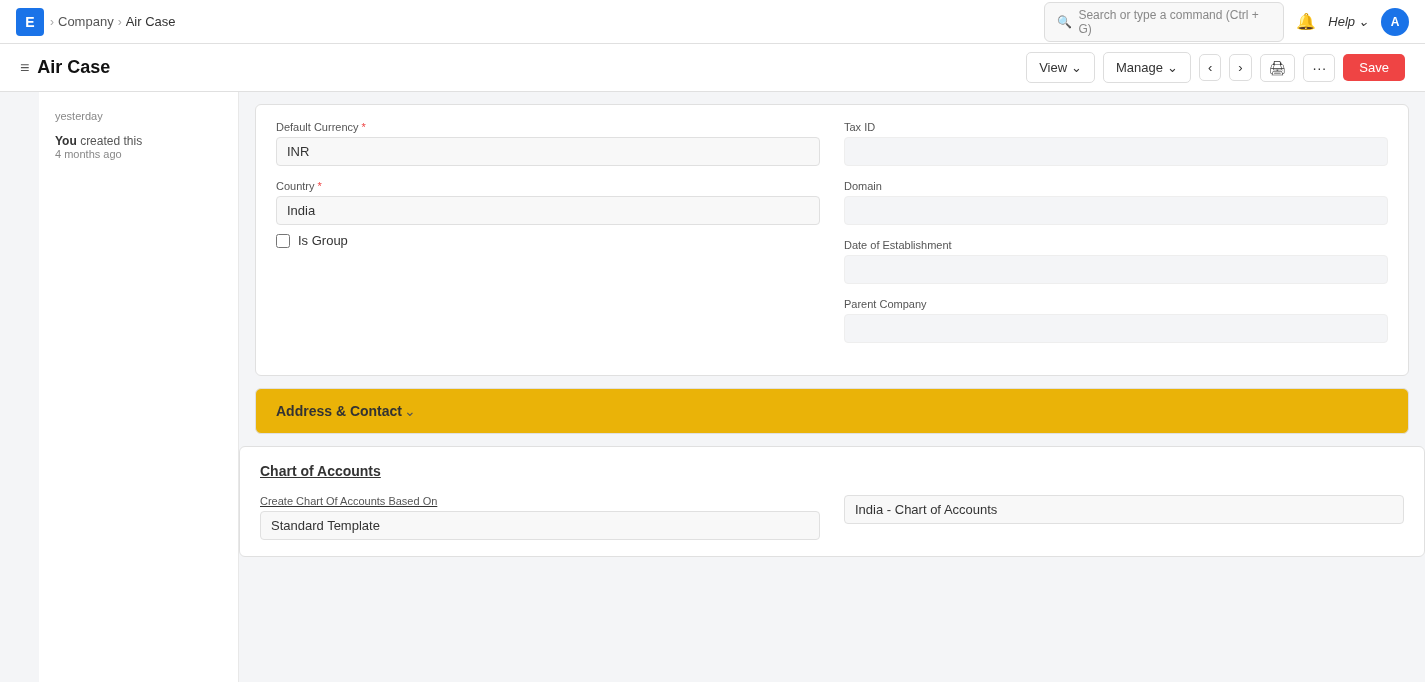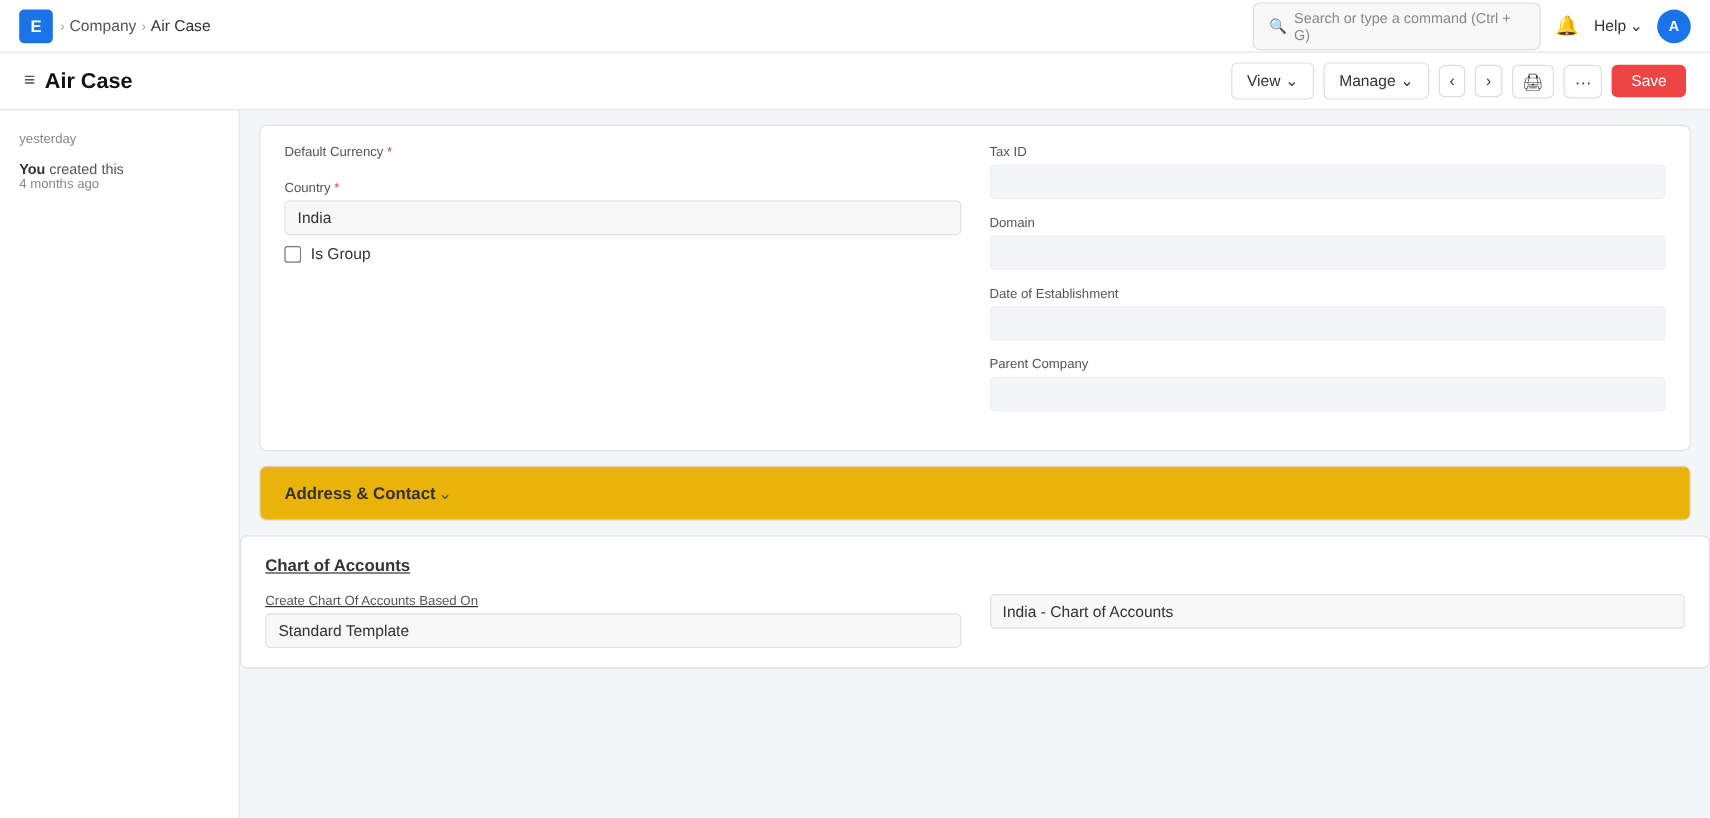--- a/index.html
+++ b/index.html
@@ -18,21 +18,21 @@
     .nav-breadcrumb { display: flex; align-items: center; gap: 4px; color: #555; font-size: 13px; }
     .nav-breadcrumb .current { color: #333; }
     .nav-right { display: flex; align-items: center; gap: 12px; }
     .search-bar {
       display: flex; align-items: center; gap: 6px; border: 1px solid #ddd; border-radius: 6px;
       padding: 5px 12px; background: #f8f8f8; color: #888; font-size: 12px; width: 240px;
     }
     .bell-btn { background: none; border: none; cursor: pointer; font-size: 16px; color: #555; }
     .help-btn {
       background: none; border: none; cursor: pointer; font-size: 13px; color: #333;
-      display: flex; align-items: center; gap: 3px;
+      display: flex; align-items: center; gap: 3px; font-style: italic;
     }
     .avatar {
       width: 28px; height: 28px; border-radius: 50%; background: #1a73e8;
       display: flex; align-items: center; justify-content: center; color: #fff; font-size: 12px; font-weight: bold;
     }
 
     
     .page-header {
       display: flex; align-items: center; justify-content: space-between;
       background: #fff; border-bottom: 1px solid #e0e0e0; padding: 0 20px; height: 48px;
@@ -47,21 +47,21 @@
     }
     .btn-nav {
       border: 1px solid #ddd; background: #fff; border-radius: 5px; padding: 5px 8px;
       cursor: pointer; font-size: 13px; color: #333;
     }
     .btn-print { border: 1px solid #ddd; background: #fff; border-radius: 5px; padding: 5px 8px; cursor: pointer; font-size: 14px; color: #333; }
     .btn-more { border: 1px solid #ddd; background: #fff; border-radius: 5px; padding: 5px 8px; cursor: pointer; font-size: 14px; color: #333; }
     .btn-save { background: #ef4444; color: #fff; border: none; border-radius: 5px; padding: 6px 16px; cursor: pointer; font-size: 13px; font-weight: 500; }
 
     
-    .main-layout { display: flex; height: calc(682px - 92px); overflow: hidden; }
+    .main-layout { display: flex; height: calc(682px - 92px); overflow: hidden; padding-left: 39px; }
 
     
     .sidebar { width: 200px; min-width: 200px; background: #fff; border-right: 1px solid #e8e8e8; padding: 12px 0; overflow-y: auto; }
     .sidebar-entry { padding: 6px 16px; }
     .sidebar-timestamp { font-size: 11px; color: #888; }
     .sidebar-created { font-size: 12px; color: #555; }
     .sidebar-created strong { color: #333; font-weight: 600; }
 
     
     .content { flex: 1; overflow-y: auto; padding: 0; background: #f4f5f7; }
@@ -176,20 +176,21 @@
   <main class="content">
 
     <div class="section-card">
       <div class="form-row">
 
         <div class="form-col-left">
           <div class="form-label">
             <span>Default Currency</span>
             <span class="required">*</span>
           </div>
+          <input class="form-input" type="text" value="INR" style="">
 
           <div style="height:14px;"></div>
 
           <div class="form-label">
             <span>Country</span>
             <span class="required">*</span>
           </div>
           <input class="form-input" type="text" value="India" style="">
 
           <div class="checkbox-row">

